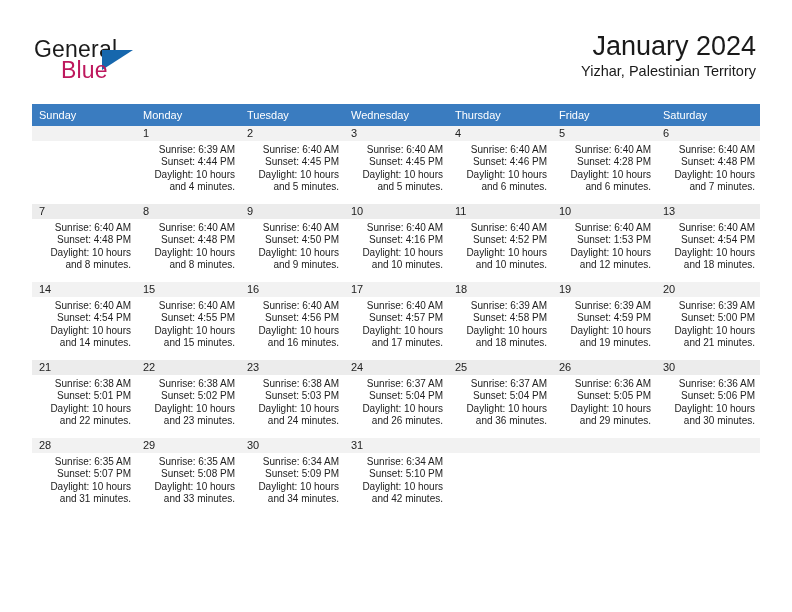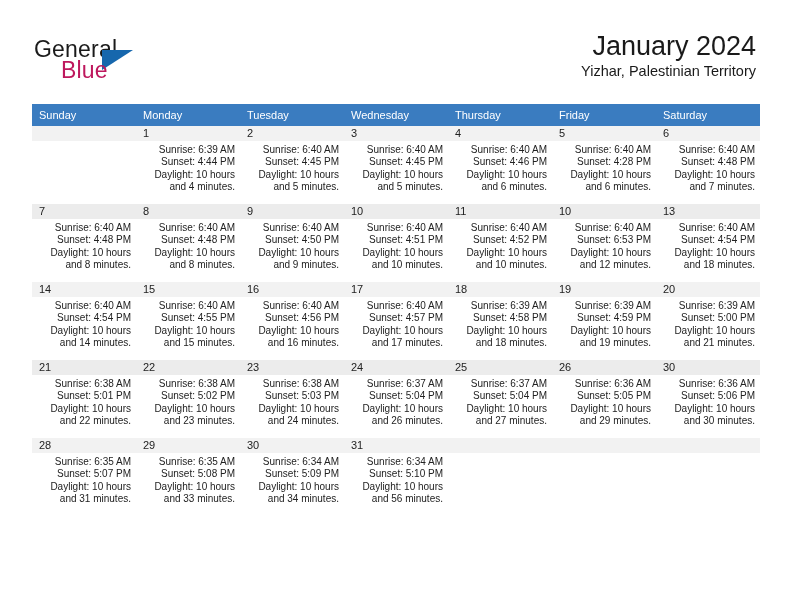--- a/index.html
+++ b/index.html
@@ -284,21 +284,21 @@
                 <div>Daylight: 10 hours</div>
                 <div>and 9 minutes.</div>
               </div>
             </div>
           </td>
           <td>
             <div class="cell">
               <div class="daynum-bar">10</div>
               <div class="cell-body">
                 <div>Sunrise: 6:40 AM</div>
-                <div>Sunset: 4:51 PM</div>
+                <div>Sunset: 4:16 PM</div>
                 <div>Daylight: 10 hours</div>
                 <div>and 10 minutes.</div>
               </div>
             </div>
           </td>
           <td>
             <div class="cell">
               <div class="daynum-bar">11</div>
               <div class="cell-body">
                 <div>Sunrise: 6:40 AM</div>
@@ -306,21 +306,21 @@
                 <div>Daylight: 10 hours</div>
                 <div>and 10 minutes.</div>
               </div>
             </div>
           </td>
           <td>
             <div class="cell">
               <div class="daynum-bar">10</div>
               <div class="cell-body">
                 <div>Sunrise: 6:40 AM</div>
-                <div>Sunset: 6:53 PM</div>
+                <div>Sunset: 1:53 PM</div>
                 <div>Daylight: 10 hours</div>
                 <div>and 12 minutes.</div>
               </div>
             </div>
           </td>
           <td>
             <div class="cell">
               <div class="daynum-bar">13</div>
               <div class="cell-body">
                 <div>Sunrise: 6:40 AM</div>
@@ -455,21 +455,21 @@
               </div>
             </div>
           </td>
           <td>
             <div class="cell">
               <div class="daynum-bar">25</div>
               <div class="cell-body">
                 <div>Sunrise: 6:37 AM</div>
                 <div>Sunset: 5:04 PM</div>
                 <div>Daylight: 10 hours</div>
-                <div>and 27 minutes.</div>
+                <div>and 36 minutes.</div>
               </div>
             </div>
           </td>
           <td>
             <div class="cell">
               <div class="daynum-bar">26</div>
               <div class="cell-body">
                 <div>Sunrise: 6:36 AM</div>
                 <div>Sunset: 5:05 PM</div>
                 <div>Daylight: 10 hours</div>
@@ -523,21 +523,21 @@
               </div>
             </div>
           </td>
           <td>
             <div class="cell">
               <div class="daynum-bar">31</div>
               <div class="cell-body">
                 <div>Sunrise: 6:34 AM</div>
                 <div>Sunset: 5:10 PM</div>
                 <div>Daylight: 10 hours</div>
-                <div>and 56 minutes.</div>
+                <div>and 42 minutes.</div>
               </div>
             </div>
           </td>
           <td>
             <div class="cell empty">
               <div class="daynum-bar"></div>
               <div class="cell-body">
                 <div></div>
                 <div></div>
                 <div></div>

